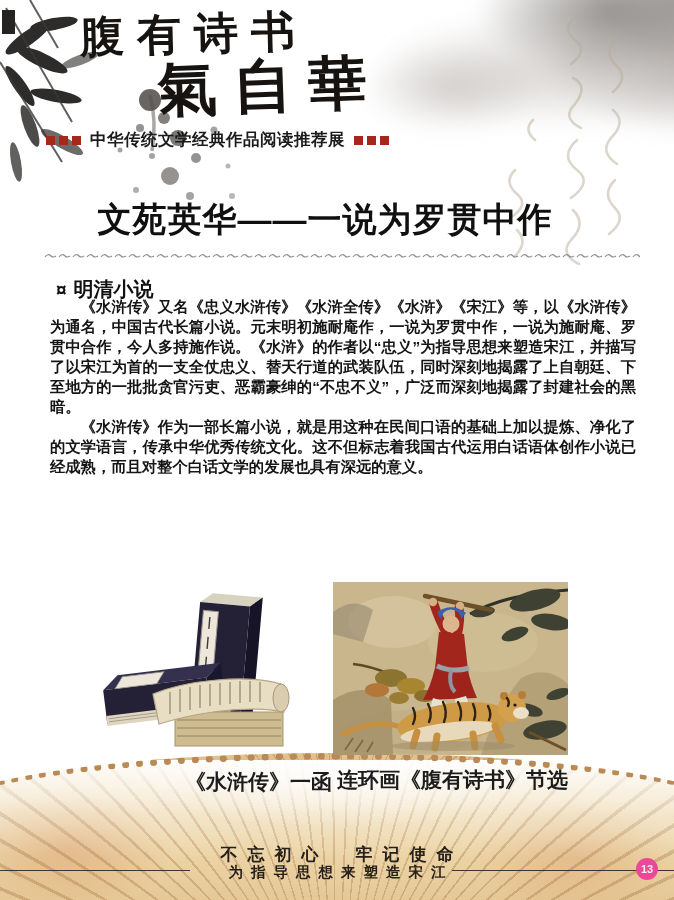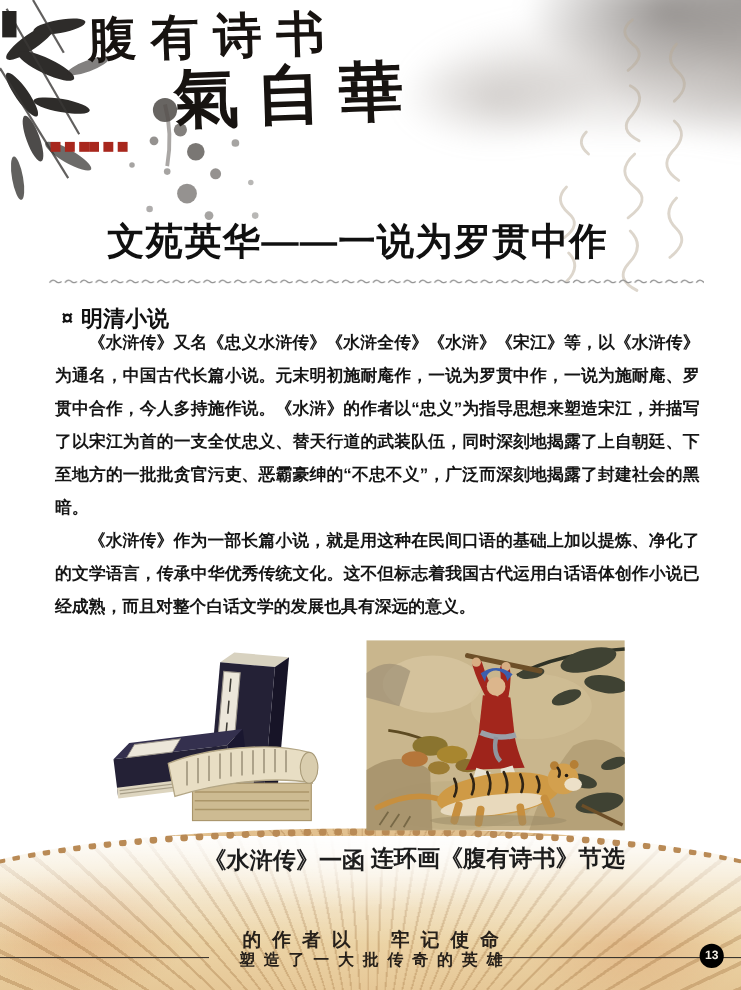--- a/index.html
+++ b/index.html
@@ -35,21 +35,21 @@
   .main-title{
     position:absolute;left:0;right:24px;top:197px;z-index:2;text-align:center;
     font-size:34px;font-weight:800;color:#101010;letter-spacing:1px;white-space:nowrap;
   }
   .wave-divider{position:absolute;left:44px;top:252px;z-index:2;}
   
   .section-heading{position:absolute;left:56px;top:276px;z-index:2;display:flex;align-items:center;font-size:20px;font-weight:800;color:#101010;}
   .bullet{font-size:19px;font-weight:700;margin-right:7px;}
   .body-text{
     position:absolute;left:50px;top:297px;width:586px;z-index:2;
-    font-size:15.3px;line-height:30px;text-align:justify;font-weight:600;color:#151515;
+    font-size:15.3px;line-height:20px;text-align:justify;font-weight:600;color:#151515;
   }
   .body-text p{margin:0;text-indent:2em;}
   
   .fig-books{position:absolute;left:95px;top:592px;z-index:2;}
   .fig-paint{position:absolute;left:333px;top:582px;z-index:2;}
   .caption{position:absolute;z-index:3;text-align:right;font-size:21px;font-weight:700;color:#1c1c1c;white-space:nowrap;}
   .cap-1{left:112px;top:768px;width:220px;}
   .cap-2{left:333px;top:766px;width:235px;}
   
   .fan{
@@ -67,21 +67,21 @@
   
   .slogan{position:absolute;left:0;right:0;z-index:3;text-align:center;
     font-family:"DejaVu Serif",serif;font-weight:700;color:#26201a;white-space:nowrap;}
   .slogan-1{top:843px;font-size:17px;letter-spacing:10px;text-indent:10px;}
   .slogan-2{top:863px;font-size:14.5px;letter-spacing:8px;text-indent:8px;}
   .rule{position:absolute;top:870px;height:1px;background:#3c362e;z-index:2;}
   .rule-left{left:0;width:190px;}
   .rule-right{left:452px;right:0;}
   .page-badge{
     position:absolute;left:636px;top:858px;width:22px;height:22px;border-radius:50%;
-    background:#000000;color:#f4efe6;z-index:4;display:flex;align-items:center;justify-content:center;
+    background:#ec4899;color:#f4efe6;z-index:4;display:flex;align-items:center;justify-content:center;
     font-size:11px;font-weight:700;
   }
 </style>
 </head>
 <body>
 
 <div class="page">
 
   <svg class="bamboo" viewBox="0 0 270 220" aria-hidden="true">
     <g fill="#2e2c2a">
@@ -136,20 +136,21 @@
     </g>
   </svg>
 
   <div class="callig callig-1">腹有诗书</div>
   <div class="callig callig-2">氣自華</div>
 
   <div class="banner">
     <span class="sq"></span>
     <span class="sq"></span>
     <span class="sq last"></span>
+    <span class="banner-label">中华传统文学经典作品阅读推荐展</span>
     <span class="sq"></span>
     <span class="sq"></span>
     <span class="sq last"></span>
   </div>
 
   <div class="main-title">文苑英华——一说为罗贯中作</div>
 
   <svg class="wave-divider" width="596" height="8" viewBox="0 0 596 8" aria-hidden="true">
     <defs>
       <pattern id="wv" width="14" height="8" patternUnits="userSpaceOnUse">
@@ -299,17 +300,17 @@
     </g>
   </svg>
 
   <div class="caption cap-1">《水浒传》一函</div>
   <div class="caption cap-2">连环画《腹有诗书》节选</div>
 
   <div class="fan"></div>
 
   <div class="rule rule-left"></div>
   <div class="rule rule-right"></div>
-  <div class="slogan slogan-1">的作者以　牢记使命</div>
-  <div class="slogan slogan-2">塑造了一大批传奇的英雄</div>
+  <div class="slogan slogan-1">不忘初心　牢记使命</div>
+  <div class="slogan slogan-2">为指导思想来塑造宋江</div>
   <div class="page-badge">13</div>
 
 </div>
 
 </body></html>

